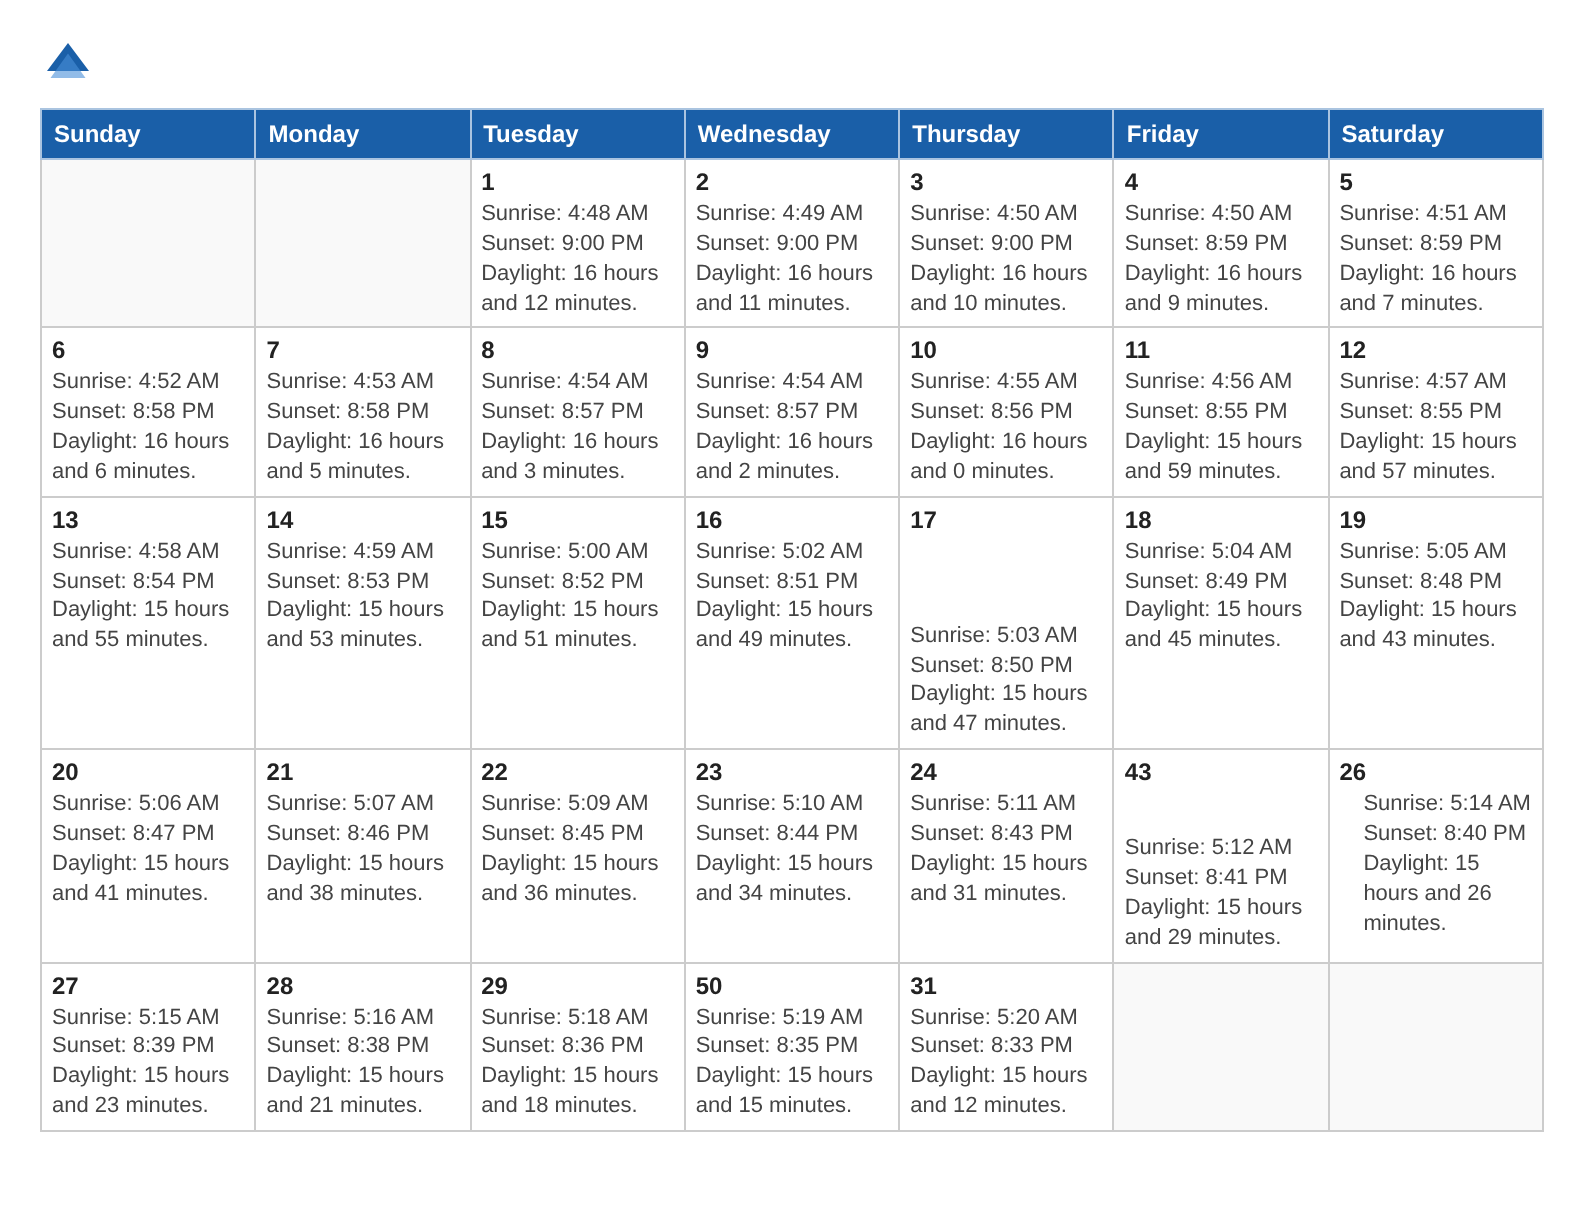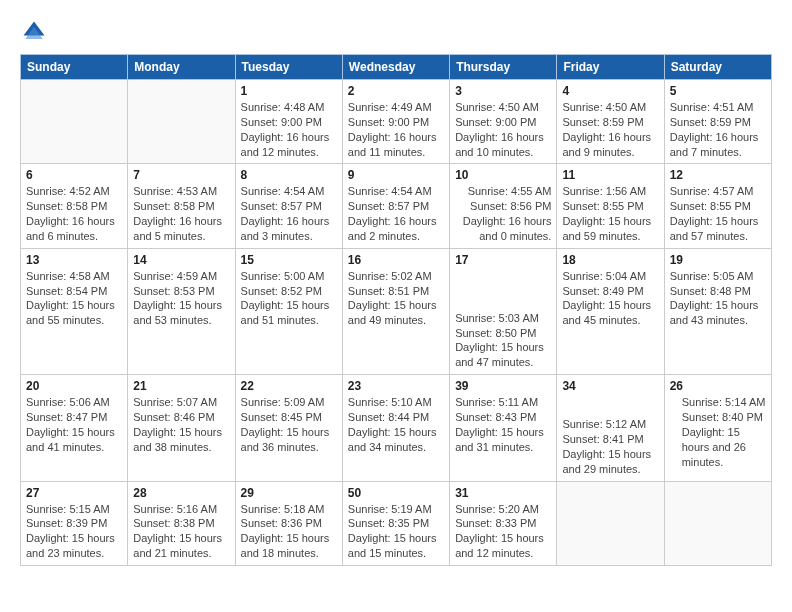--- a/index.html
+++ b/index.html
@@ -187,27 +187,27 @@
 Daylight: 16 hours and 3 minutes.</div>
           </td>
           <td>
             <span class="day-num">9</span>
             <div class="day-info" style="white-space: pre-line;">Sunrise: 4:54 AM
 Sunset: 8:57 PM
 Daylight: 16 hours and 2 minutes.</div>
           </td>
           <td>
             <span class="day-num">10</span>
-            <div class="day-info" style="white-space: pre-line; text-align: right;">Sunrise: 4:55 AM
+            <div class="day-info" style="white-space: pre-line;">Sunrise: 4:55 AM
 Sunset: 8:56 PM
 Daylight: 16 hours and 0 minutes.</div>
           </td>
           <td>
             <span class="day-num">11</span>
-            <div class="day-info" style="white-space: pre-line;">Sunrise: 1:56 AM
+            <div class="day-info" style="white-space: pre-line;">Sunrise: 4:56 AM
 Sunset: 8:55 PM
 Daylight: 15 hours and 59 minutes.</div>
           </td>
           <td>
             <span class="day-num">12</span>
             <div class="day-info" style="white-space: pre-line;">Sunrise: 4:57 AM
 Sunset: 8:55 PM
 Daylight: 15 hours and 57 minutes.</div>
           </td>
         </tr>
@@ -274,27 +274,27 @@
 Sunset: 8:45 PM
 Daylight: 15 hours and 36 minutes.</div>
           </td>
           <td>
             <span class="day-num">23</span>
             <div class="day-info" style="white-space: pre-line;">Sunrise: 5:10 AM
 Sunset: 8:44 PM
 Daylight: 15 hours and 34 minutes.</div>
           </td>
           <td>
-            <span class="day-num">39</span>
+            <span class="day-num">24</span>
             <div class="day-info" style="white-space: pre-line;">Sunrise: 5:11 AM
 Sunset: 8:43 PM
 Daylight: 15 hours and 31 minutes.</div>
           </td>
           <td>
-            <span class="day-num">34</span>
+            <span class="day-num">43</span>
             <div class="day-info" style="white-space: pre-line; margin-top: 24px;">Sunrise: 5:12 AM
 Sunset: 8:41 PM
 Daylight: 15 hours and 29 minutes.</div>
           </td>
           <td>
             <span class="day-num">26</span>
             <div class="day-info" style="white-space: pre-line; margin-left: 12px;">Sunrise: 5:14 AM
 Sunset: 8:40 PM
 Daylight: 15 hours and 26 minutes.</div>
           </td>

